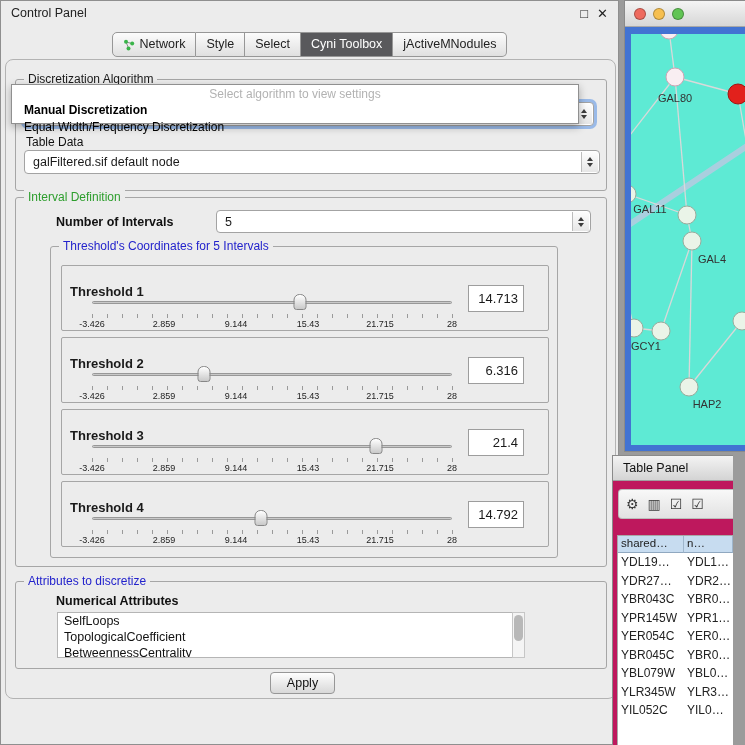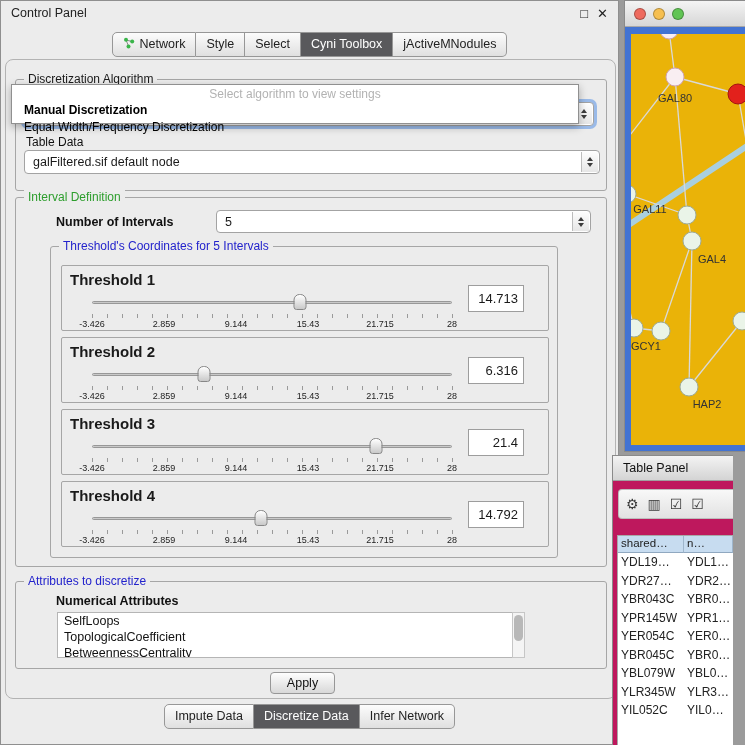--- a/index.html
+++ b/index.html
@@ -4,21 +4,21 @@
 <style>
   *{box-sizing:border-box;margin:0;padding:0}
   html,body{width:745px;height:745px}
   body{position:relative;background:#9b9b9b;font-family:"Liberation Sans",sans-serif;font-size:12px;color:#1a1a1a;overflow:hidden}
 
   
   .control-panel{position:absolute;left:0;top:0;width:619px;height:745px;background:#ececec;border:1px solid #8f8f8f}
   .cp-titlebar{position:absolute;top:0;left:0;right:0;height:24px;display:flex;align-items:center;padding:0 10px;font-size:12.5px;color:#222}
   .win-btns{margin-left:auto;display:flex;gap:9px;font-size:13px;color:#222}
   .cp-tabs{position:absolute;top:31px;left:0;right:0;display:flex;justify-content:center;z-index:5}
-  .tab{display:flex;align-items:flex-start;gap:5px;padding:4px 10px 5px;border:1px solid #979797;border-left:none;background:linear-gradient(#fcfcfc,#e0e0e0);font-size:12.5px;color:#222;white-space:nowrap}
+  .tab{display:flex;align-items:flex-end;gap:5px;padding:4px 10px 5px;border:1px solid #979797;border-left:none;background:linear-gradient(#fcfcfc,#e0e0e0);font-size:12.5px;color:#222;white-space:nowrap}
   .tab:first-child{border-left:1px solid #979797;border-radius:5px 0 0 5px}
   .tab:last-child{border-radius:0 5px 5px 0}
   .tab.selected{background:#59595c;color:#fff}
   .content-frame{position:absolute;left:4px;top:58px;width:611px;height:640px;border:1px solid #b3b3b3;border-radius:8px}
 
   .group{position:absolute;border:1px solid #a6a6a6;border-radius:3px}
   .group-title{position:absolute;top:-8px;left:8px;background:#ececec;padding:0 4px;font-size:12px;white-space:nowrap}
   .green{color:#2d9e2d}
   .blue{color:#2323cc}
 
@@ -36,21 +36,21 @@
   .popup-placeholder{text-align:center;color:#b2b2b2;font-size:12px;height:15px;line-height:15px}
   .popup-option{padding-left:12px;font-size:12px;height:17px;line-height:17px;color:#000}
   .popup-option.bold{font-weight:bold}
 
   .interval-group{left:14px;top:196px;width:592px;height:370px}
   .ni-label{left:40px;top:17px;font-weight:bold;font-size:12.5px}
   .ni-combo{left:200px;top:12px;width:375px;height:23px}
   .thresh-group{left:34px;top:48px;width:508px;height:312px}
 
   .threshold-box{position:absolute;left:10px;width:488px;height:66px;border:1px solid #a6a6a6;border-radius:2px;background:#ececec}
-  .th-label{position:absolute;left:8px;top:5px;font-weight:bold;font-size:15px}
+  .th-label{position:absolute;left:8px;top:18px;font-weight:bold;font-size:13px}
   .slider{position:absolute;left:30px;top:26px;width:360px;height:20px}
   .slider-track{position:absolute;left:0;right:0;top:9px;height:3px;background:#c9c9c9;border:1px solid #989898;border-radius:2px}
   .slider-thumb{position:absolute;top:2px;width:13px;height:16px;transform:translateX(-50%);background:linear-gradient(#ffffff,#c9c9c9);border:1px solid #878787;border-radius:6px 6px 3px 3px}
   .ticks{position:absolute;left:30px;top:48px;width:361px;height:4px;background:repeating-linear-gradient(to right,#9a9a9a 0,#9a9a9a 1px,transparent 1px,transparent 15px)}
   .scale-row{position:absolute;left:30px;top:53px;width:360px;height:10px}
   .scale-label{position:absolute;transform:translateX(-50%);font-size:9px;color:#222;white-space:nowrap}
   .th-value{position:absolute;right:24px;top:19px;width:56px;height:27px;background:#fff;border:1px solid #9d9d9d;font-size:13px;line-height:25px;text-align:right;padding-right:5px}
 
   .attr-group{left:14px;top:580px;width:592px;height:88px}
   .attr-subtitle{position:absolute;left:40px;top:12px;font-weight:bold;font-size:12.5px}
@@ -60,21 +60,21 @@
   .attr-scroll-thumb{position:absolute;left:1px;top:2px;width:9px;height:26px;background:#b8b8b8;border-radius:5px}
 
   .apply-btn{position:absolute;left:269px;top:671px;width:65px;height:22px;background:linear-gradient(#fefefe,#d8d8d8);border:1px solid #979797;border-radius:4px;font-size:12.5px;font-family:inherit;color:#111}
   .cp-bottom-tabs{position:absolute;top:703px;left:0;right:0;display:flex;justify-content:center}
 
   
   .network-window{position:absolute;left:624px;top:0;width:121px;height:452px;background:#e6e6e6;border:1px solid #8a8a8a;border-right:none}
   .nw-titlebar{position:absolute;top:0;left:0;right:0;height:26px;background:linear-gradient(#f4f4f4,#d6d6d6);border-bottom:1px solid #a8a8a8;display:flex;align-items:center;gap:7px;padding-left:9px}
   .light{width:12px;height:12px;border-radius:50%;border:1px solid rgba(0,0,0,.28)}
   .net-canvas{position:absolute;left:0;top:26px;right:0;bottom:0;background:#4273d2}
-  .net-inner{position:absolute;left:6px;top:7px;right:0;bottom:6px;background:#eab308;overflow:hidden}
+  .net-inner{position:absolute;left:6px;top:7px;right:0;bottom:6px;background:#5eead4;overflow:hidden}
   .net-inner svg{position:absolute;left:0;top:0}
 
   
   .table-panel{position:absolute;left:612px;top:455px;width:121px;height:294px;background:#be185d;border:1px solid #8a8a8a;border-right:none}
   .tp-header{position:absolute;top:0;left:0;right:0;height:25px;background:linear-gradient(#f3f3f3,#d4d4d4);border-bottom:1px solid #a0a0a0;display:flex;align-items:center;padding-left:10px;font-size:12.5px;color:#111}
   .tp-toolbar{position:absolute;top:33px;left:5px;right:0;height:30px;display:flex;align-items:center;gap:9px;padding-left:7px;background:linear-gradient(#f8f8f8,#e2e2e2);border:1px solid #bdbdbd;border-right:none;border-radius:4px 0 0 4px}
   .tp-icon{font-size:14px;color:#3a3a3a;line-height:1}
   .tp-table{position:absolute;left:4px;top:79px;right:0;bottom:0;background:#fff;border:1px solid #a8a8a8;border-right:none;overflow:hidden}
   .tp-head-row{display:flex;height:17px}
   .tp-head-cell{background:#c7dcf0;border-right:1px solid #9fb6cc;border-bottom:1px solid #90a8c0;font-size:11.5px;padding:1px 3px;color:#222;overflow:hidden;white-space:nowrap}
@@ -245,31 +245,20 @@
         <div class="attr-item">TopologicalCoefficient</div>
         <div class="attr-item">BetweennessCentrality</div>
       </div>
     <div class="attr-scrollbar">
       <div class="attr-scroll-thumb"></div>
     </div>
   </div>
 
   <button class="apply-btn">Apply</button>
 
-  <div class="cp-bottom-tabs">
-    <div class="tab">
-        <span>Impute Data</span>
-      </div>
-    <div class="tab selected">
-        <span>Discretize Data</span>
-      </div>
-    <div class="tab">
-        <span>Infer Network</span>
-      </div>
-  </div>
 </div>
 
 <div class="network-window">
   <div class="nw-titlebar">
     <span class="light" style="background: rgb(238, 106, 94);"></span>
     <span class="light" style="background: rgb(246, 191, 80);"></span>
     <span class="light" style="background: rgb(97, 196, 84);"></span>
   </div>
   <div class="net-canvas" style="background: rgb(66, 115, 210);">
     <div class="net-inner">

